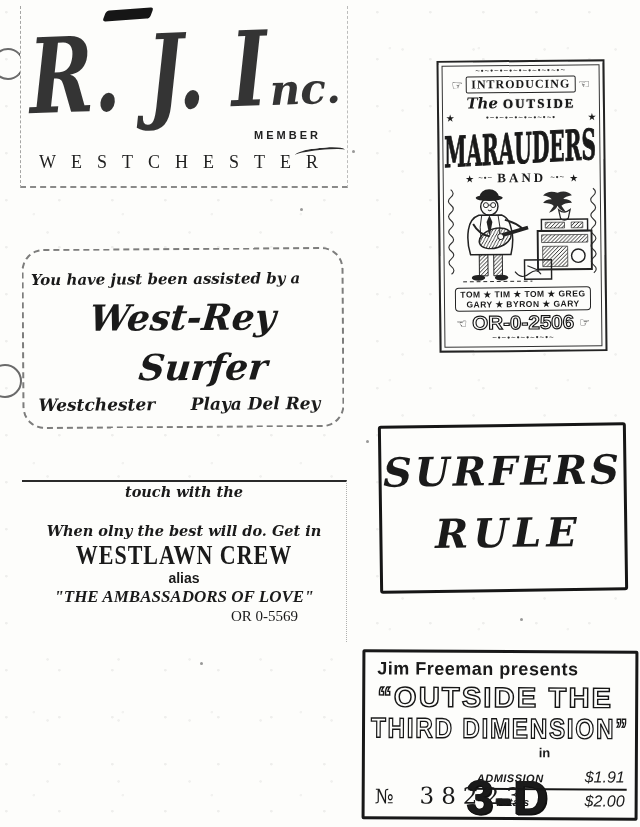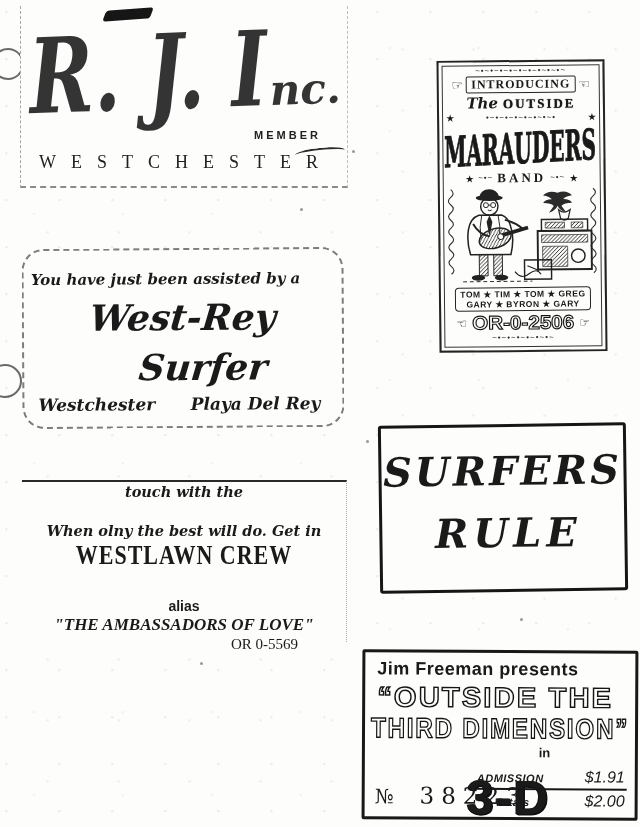--- a/index.html
+++ b/index.html
@@ -81,21 +81,21 @@
   .surfers{left:379px;top:424px;width:242px;height:162px;border:3px solid #161616;border-radius:3px;
       transform:rotate(-.8deg);font-family:"DejaVu Serif",serif;font-style:italic;font-weight:bold;}
   .sr-line1{position:absolute;top:20px;left:0;right:0;text-align:center;font-size:40px;letter-spacing:3px;}
   .sr-line2{position:absolute;top:82px;left:10px;right:0;text-align:center;font-size:40px;letter-spacing:5px;}
 
   
   .westlawn{left:22px;top:480px;width:324px;height:160px;border-top:2px solid #2a2a2a;border-right:1px dotted rgba(0,0,0,.3);}
   .wl-script{text-align:center;font-family:"DejaVu Serif",serif;font-style:italic;font-weight:bold;font-size:14.5px;line-height:19px;}
   .wl-s1{margin-top:20px;}
   .wl-crew{text-align:center;font-family:"Liberation Serif",serif;font-weight:bold;font-size:22px;letter-spacing:1px;transform:scaleY(1.25);margin-top:2px;}
-  .wl-alias{text-align:center;font-weight:bold;font-size:14px;margin-top:30px;}
+  .wl-alias{text-align:center;font-weight:bold;font-size:14px;margin-top:2px;}
   .wl-amb{text-align:center;font-family:"Liberation Serif",serif;font-style:italic;font-weight:bold;font-size:17px;margin-top:1px;}
   .wl-phone{text-align:right;padding-right:48px;font-family:"Liberation Serif",serif;font-size:15px;margin-top:1px;}
 
   
   .ticket{left:362px;top:650px;width:276px;height:170px;border:3px solid #181818;border-radius:2px;transform:rotate(.3deg);box-sizing:border-box;}
   .tk-presenter{position:absolute;left:12px;top:6px;font-size:18px;font-weight:bold;letter-spacing:.5px;}
   .tk-title{position:absolute;left:4px;top:28px;}
   .tk-inrow{position:absolute;left:62px;top:92px;display:flex;align-items:flex-end;gap:8px;flex-direction:column;}
   .tk-in{font-size:13px;font-weight:bold;margin-bottom:8px;}
   .tk-3d{font-size:48px;font-weight:bold;letter-spacing:2px;line-height:44px;

